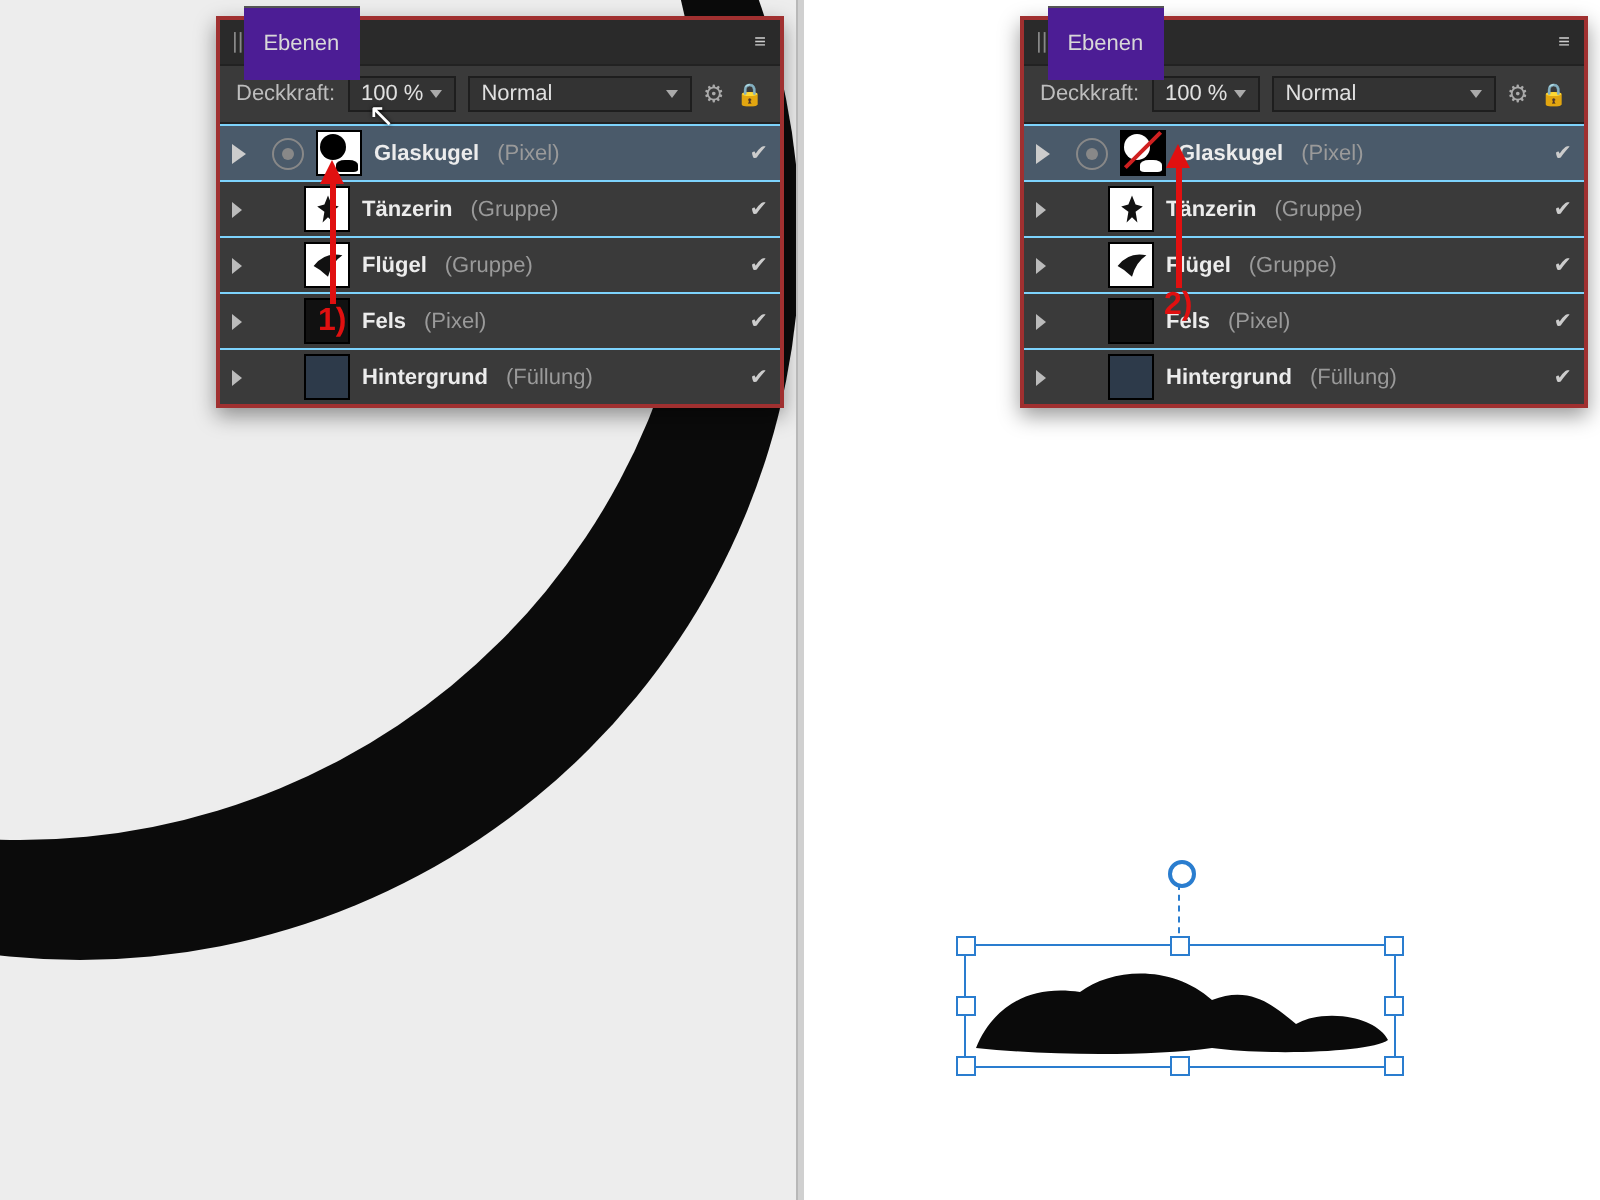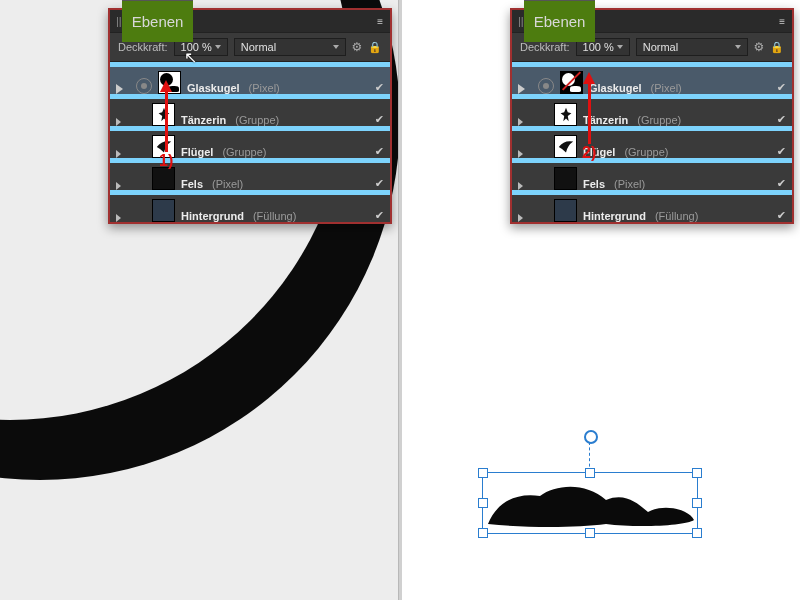--- a/index.html
+++ b/index.html
@@ -6,30 +6,30 @@
 .stage{position:relative;width:800px;height:600px;background:#ededed}
 .left-canvas{position:absolute;left:0;top:0;width:398px;height:600px;background:#ededed;overflow:hidden}
 .divider{position:absolute;left:398px;top:0;width:4px;height:600px;background:#d0d0d0;border-left:1px solid #b8b8b8;border-right:1px solid #b8b8b8}
 .right-canvas{position:absolute;left:402px;top:0;width:398px;height:600px;background:#fff;overflow:hidden}
 .black-disc{position:absolute;width:720px;height:720px;background:#0b0b0b;border-radius:50%;left:-320px;top:-240px}
 .white-disc{position:absolute;width:680px;height:680px;background:#ededed;border-radius:50%;left:-330px;top:-260px}
 .panel{position:absolute;top:8px;width:280px;background:#3a3a3a;border:2px solid #a03030;box-shadow:0 4px 10px rgba(0,0,0,.4)}
 .panel-left{left:108px}
 .panel-right{left:108px}
 .panel-head{background:#2a2a2a;height:22px;display:flex;align-items:center;padding:0 6px;position:relative}
-.tab{background:#4d7c0f;padding:12px 10px;color:#d8d8d8;font-size:15px;border-top:1px solid #555}
+.tab{background:#4c1d95;padding:12px 10px;color:#d8d8d8;font-size:11px;border-top:1px solid #555}
 .menu-lines{margin-left:auto;color:#ccc;letter-spacing:1px;font-size:10px}
 .toolbar{height:28px;display:flex;align-items:center;padding:0 8px;gap:6px;background:#3a3a3a;border-top:1px solid #222;border-bottom:1px solid #222}
 .lbl{color:#bdbdbd;font-size:11px}
 .dd{display:flex;align-items:center;gap:3px;padding:2px 6px;background:#333;border:1px solid #1e1e1e;color:#e0e0e0;font-size:11px}
 .chev{width:0;height:0;border-left:3px solid transparent;border-right:3px solid transparent;border-top:4px solid #aaa}
 .gear{color:#aaa;font-size:12px}
 .lock{color:#aaa;font-size:11px}
 .layers{background:#3a3a3a}
-.layer{display:flex;align-items:flex-end;height:27px;padding:0 6px;gap:6px;border-top:5px solid #7dd3fc}
+.layer{display:flex;align-items:center;height:27px;padding:0 6px;gap:6px;border-top:1px solid #7dd3fc}
 .layer.sel{background:#4a5a6a}
 .tri{width:0;height:0;border-top:4px solid transparent;border-bottom:4px solid transparent;border-left:5px solid #bbb;flex:0 0 5px}
 .blank{width:14px;flex:0 0 14px}
 .vis{width:14px;height:14px;border-radius:50%;border:1px solid #888;position:relative;flex:0 0 14px;display:flex;align-items:center;justify-content:center}
 .vis::after{content:"";width:6px;height:6px;border-radius:50%;background:#888}
 .play{width:0;height:0;border-top:5px solid transparent;border-bottom:5px solid transparent;border-left:7px solid #ccc;flex:0 0 7px}
 .thumb{width:21px;height:21px;background:#111;border:1px solid #000;flex:0 0 21px;display:flex;align-items:center;justify-content:center;overflow:hidden}
 .thumb.bg{background:#2d3a4a}
 .thumb.white{background:#fff}
 .mini{width:18px;height:18px}

